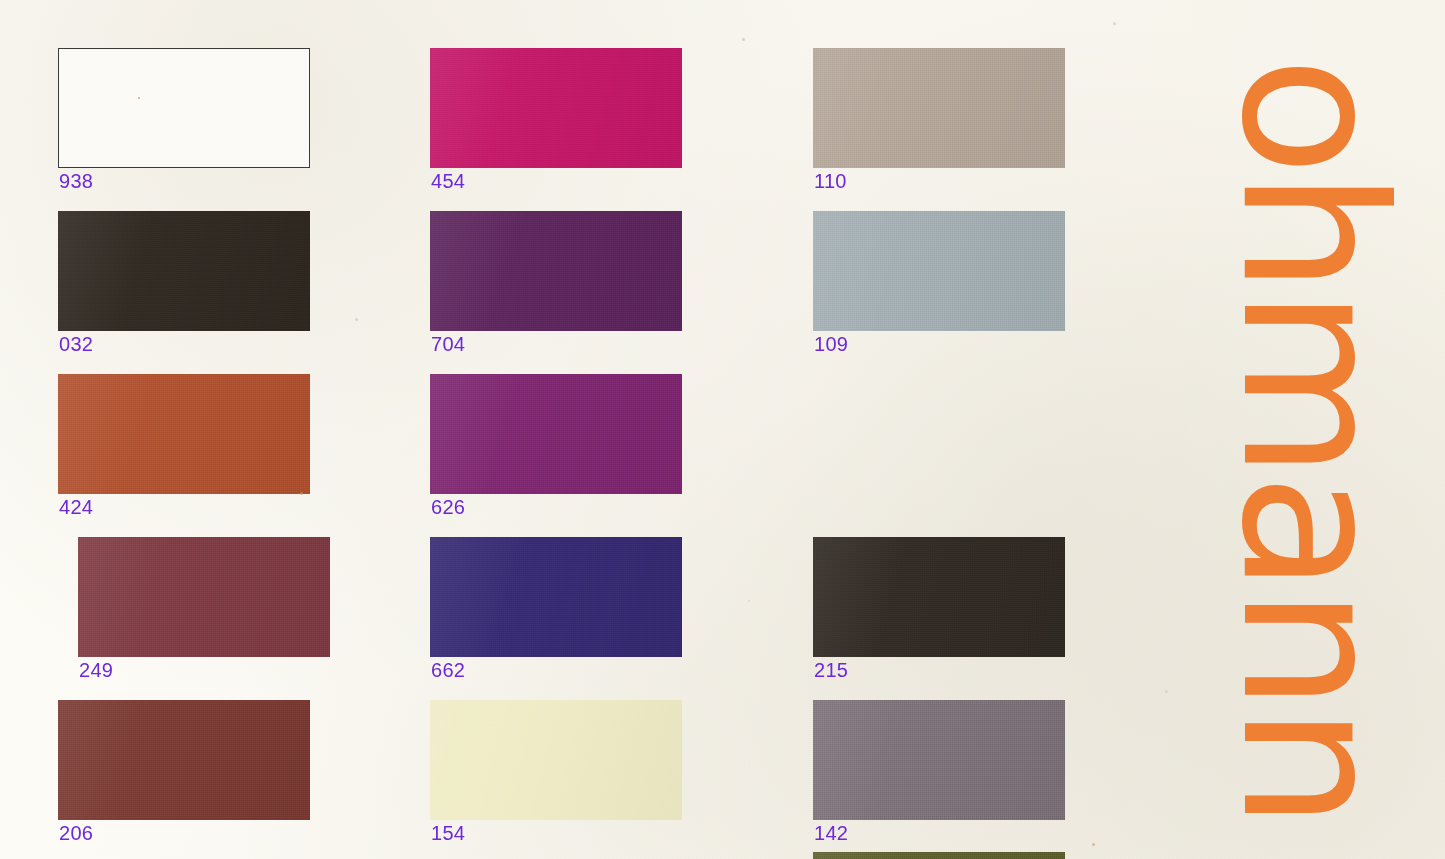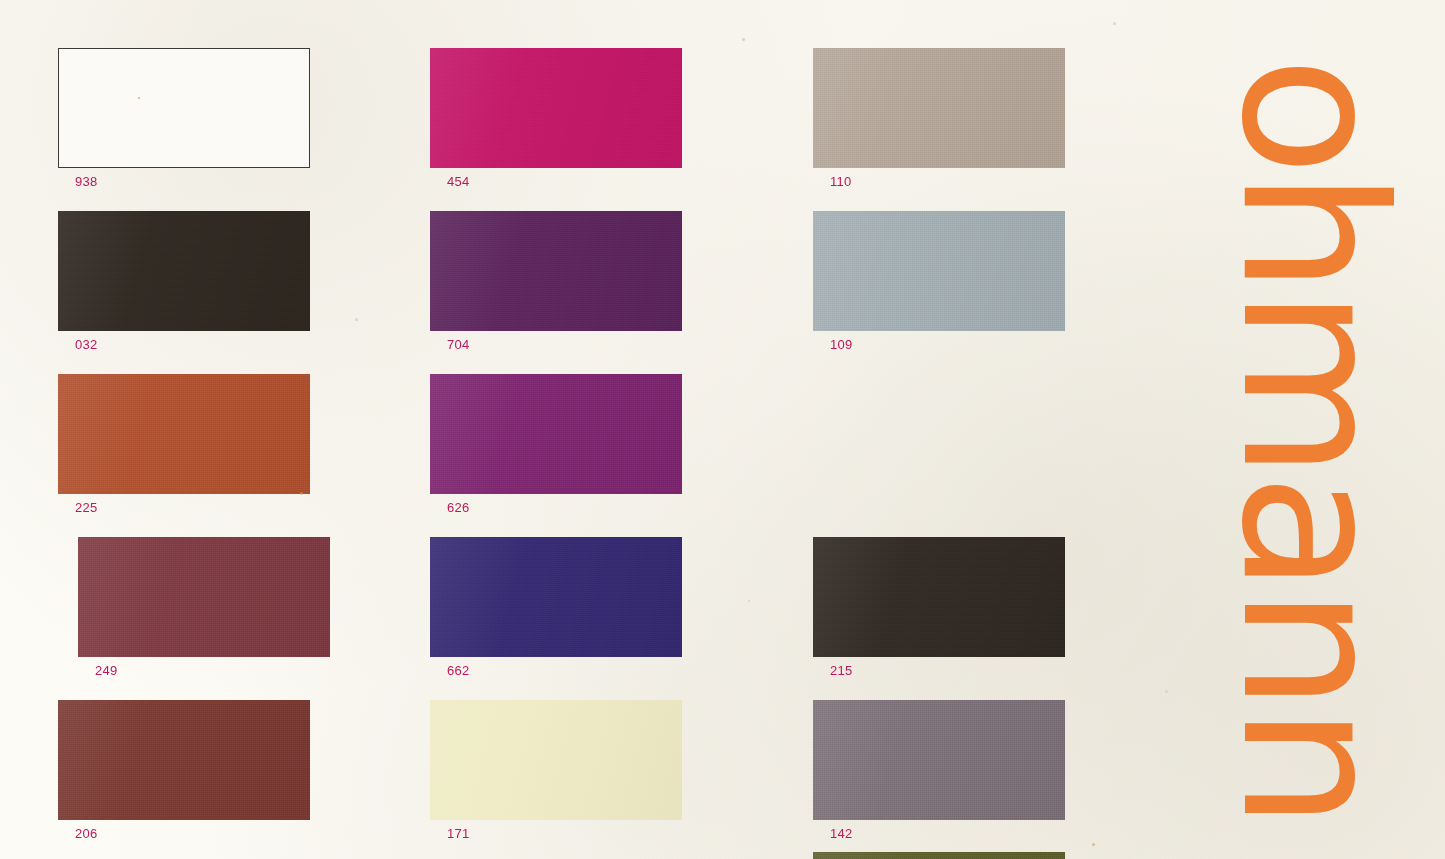--- a/index.html
+++ b/index.html
@@ -78,26 +78,26 @@
   }
 
   .swatch-chip.outline {
     border: 1.6px solid #3b3a36;
   }
   .swatch-chip.outline .weave { opacity: 0.18; }
   .swatch-chip.outline .sheen { background: none; }
 
   .swatch-label {
     position: absolute;
-    left: 17px;
+    left: 1px;
     top: 124px;
-    font-size: 13px;
+    font-size: 20px;
     line-height: 19px;
     letter-spacing: 0.3px;
-    color: #be185d;
+    color: #6d28d9;
     white-space: nowrap;
   }
 
   
   .swatch-cell.partial .swatch-chip {
     height: 120px;
   }
 
   
   #brand-logo {
@@ -188,21 +188,21 @@
           <span class="weave"></span>
           <span class="sheen"></span>
         </div>
         <span class="swatch-label">109</span>
       </div>
       <div class="swatch-cell" style="left: 58px; top: 374px;">
         <div class="swatch-chip" title="rust terracotta" style="background: rgb(176, 81, 47);">
           <span class="weave"></span>
           <span class="sheen"></span>
         </div>
-        <span class="swatch-label">225</span>
+        <span class="swatch-label">424</span>
       </div>
       <div class="swatch-cell" style="left: 430px; top: 374px; border-radius: 17px;">
         <div class="swatch-chip" title="purple magenta" style="background: rgb(126, 38, 112);">
           <span class="weave"></span>
           <span class="sheen"></span>
         </div>
         <span class="swatch-label">626</span>
       </div>
       <div class="swatch-cell" style="left: 58px; top: 537px; margin-left: 20px;">
         <div class="swatch-chip" title="muted wine" style="background: rgb(123, 60, 67);">
@@ -230,21 +230,21 @@
           <span class="weave"></span>
           <span class="sheen"></span>
         </div>
         <span class="swatch-label">206</span>
       </div>
       <div class="swatch-cell" style="left: 430px; top: 700px;">
         <div class="swatch-chip" title="pale cream ivory" style="background: rgb(240, 236, 198);">
           <span class="weave"></span>
           <span class="sheen"></span>
         </div>
-        <span class="swatch-label">171</span>
+        <span class="swatch-label">154</span>
       </div>
       <div class="swatch-cell" style="left: 813px; top: 700px;">
         <div class="swatch-chip" title="mauve grey" style="background: rgb(125, 112, 120);">
           <span class="weave"></span>
           <span class="sheen"></span>
         </div>
         <span class="swatch-label">142</span>
       </div>
       <div class="swatch-cell partial" style="left: 813px; top: 852px;">
         <div class="swatch-chip" title="olive green, clipped by card edge" style="background: rgb(93, 96, 40);">

